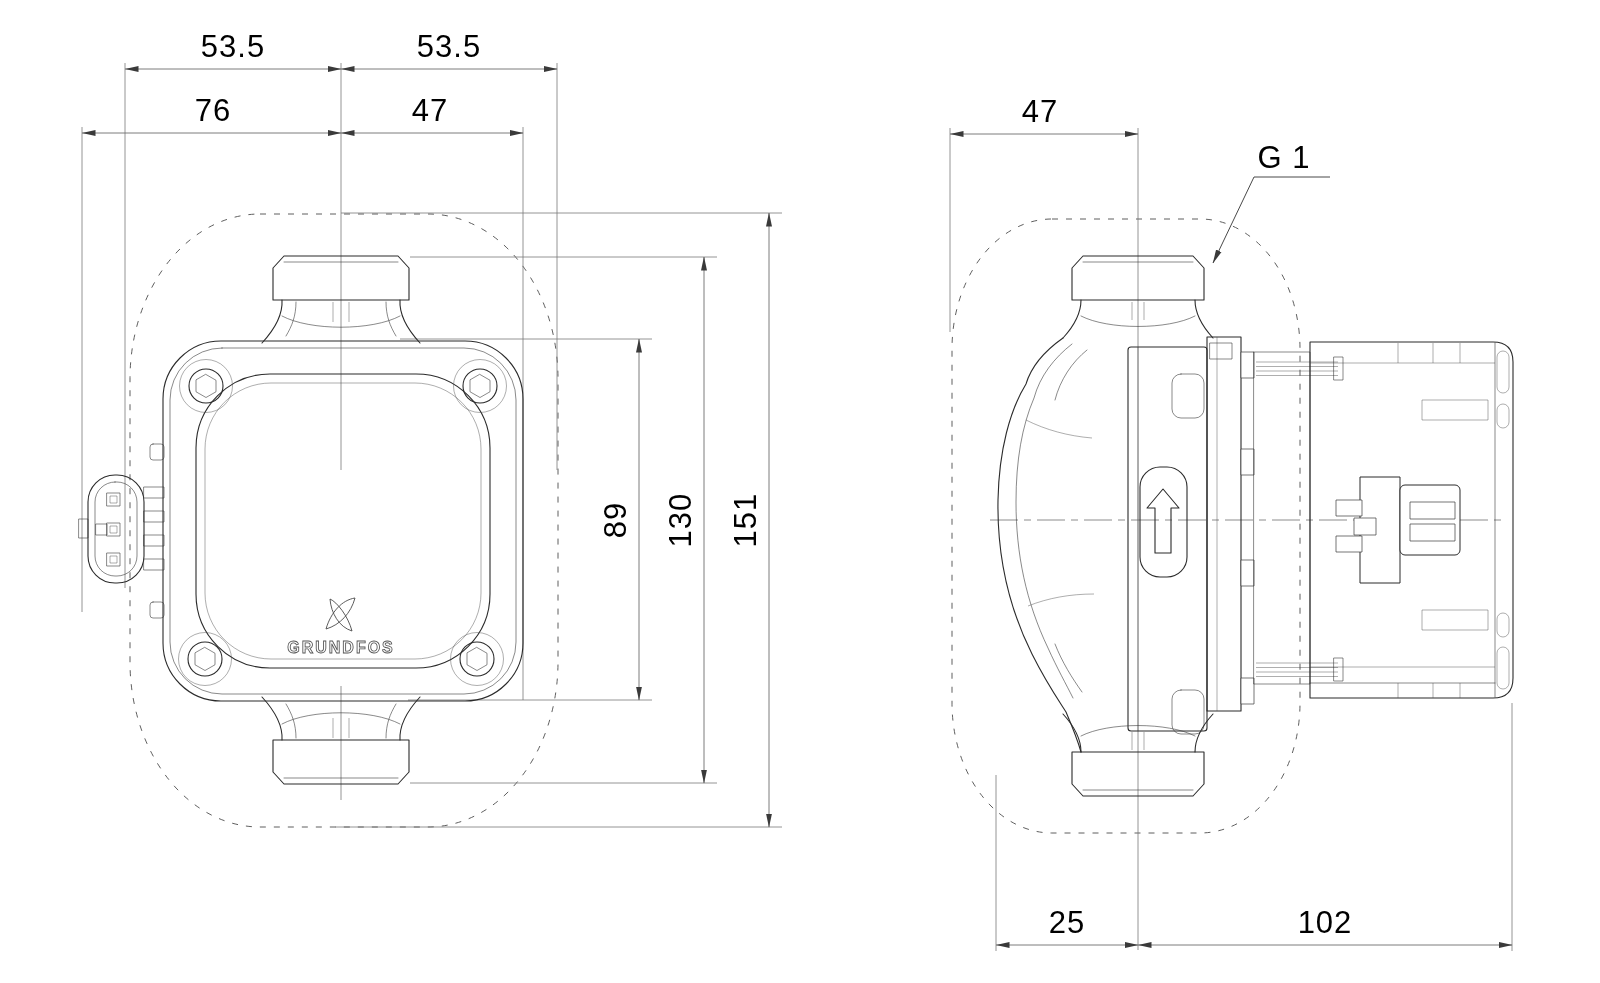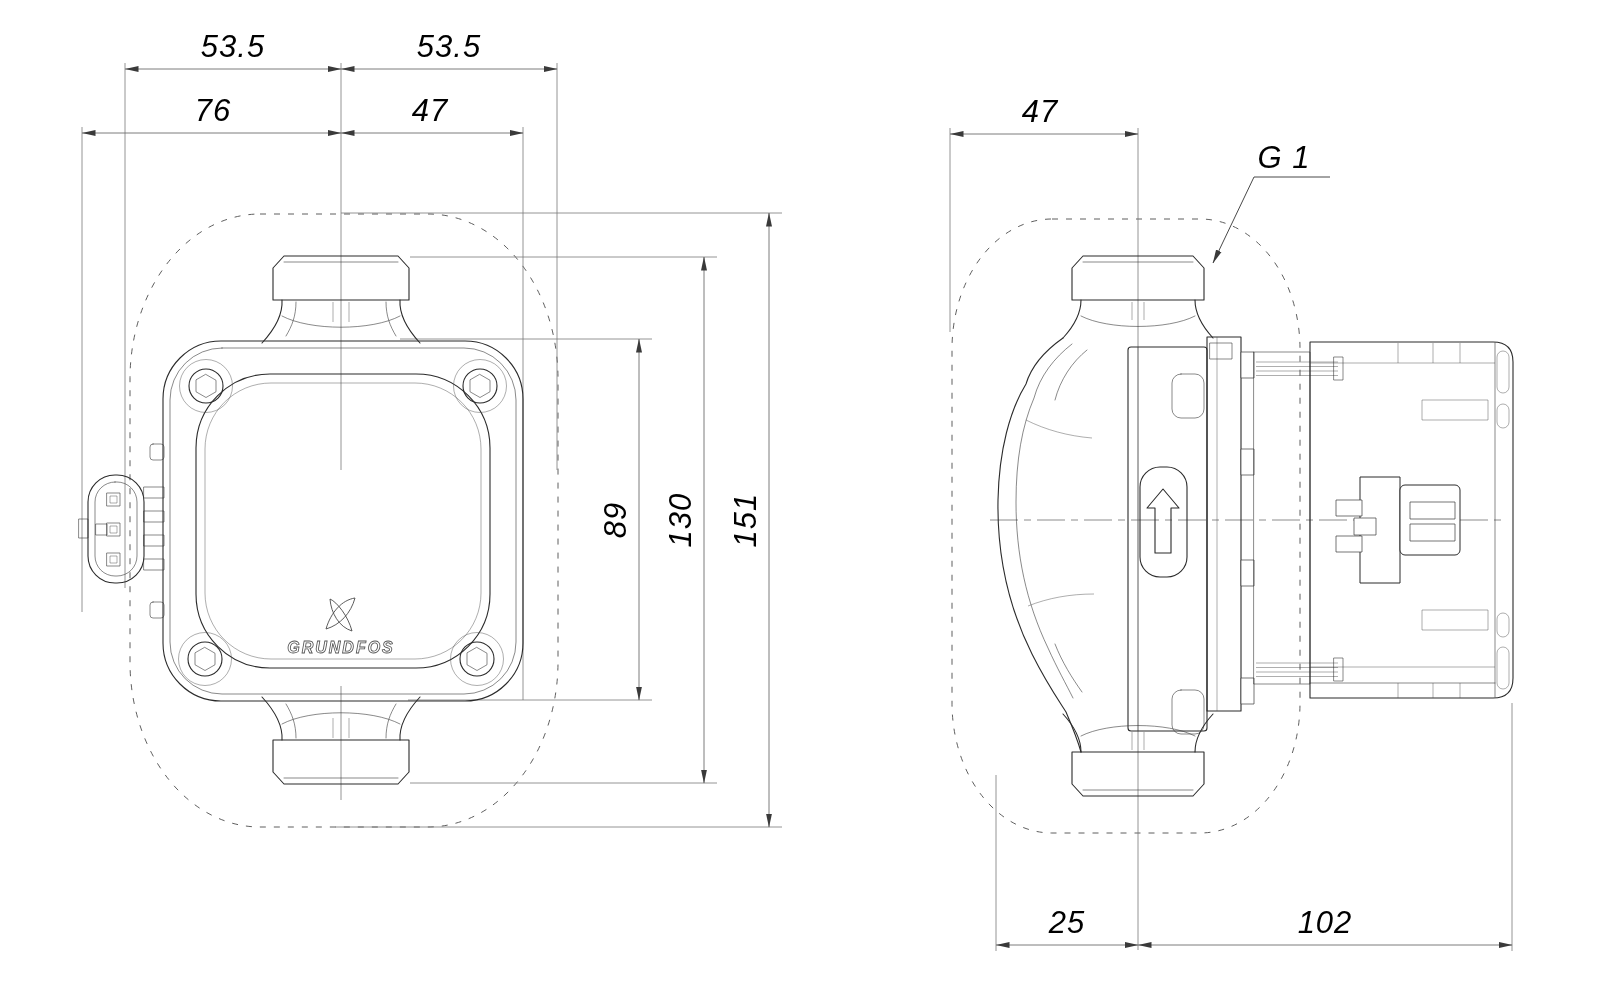--- a/index.html
+++ b/index.html
@@ -1,16 +1,16 @@
 <!DOCTYPE html>
 <html><head>
 <meta charset="utf-8">
 <style>
   html,body{margin:0;padding:0;background:#ffffff;}
-  .stage{width:1600px;height:983px;position:relative;background:#8b5cf6;overflow:hidden;font-style:italic;}
+  .stage{width:1600px;height:983px;position:relative;background:#8b5cf6;overflow:hidden;}
   svg{display:block;}
   .part{stroke:#2b2b2b;fill:none;stroke-width:1.1;stroke-linejoin:round;stroke-linecap:round;}
   .part2{stroke:#3a3a3a;fill:none;stroke-width:.6;stroke-linejoin:round;stroke-linecap:round;}
   .part3{stroke:#4a4a4a;fill:none;stroke-width:.45;stroke-linejoin:round;}
   .partw{stroke:#2b2b2b;fill:#ffffff;stroke-width:1;stroke-linejoin:round;}
   .partw2{stroke:#3a3a3a;fill:#ffffff;stroke-width:.7;stroke-linejoin:round;}
   .dimline{stroke:#6e6e6e;stroke-width:.9;fill:none;}
   .extline{stroke:#787878;stroke-width:.8;fill:none;}
   .envelope{stroke:#4d4d4d;stroke-width:.9;fill:none;stroke-dasharray:6 8;}
   .cline{stroke:#6e6e6e;stroke-width:.8;fill:none;stroke-dasharray:28 6 7 6;}

